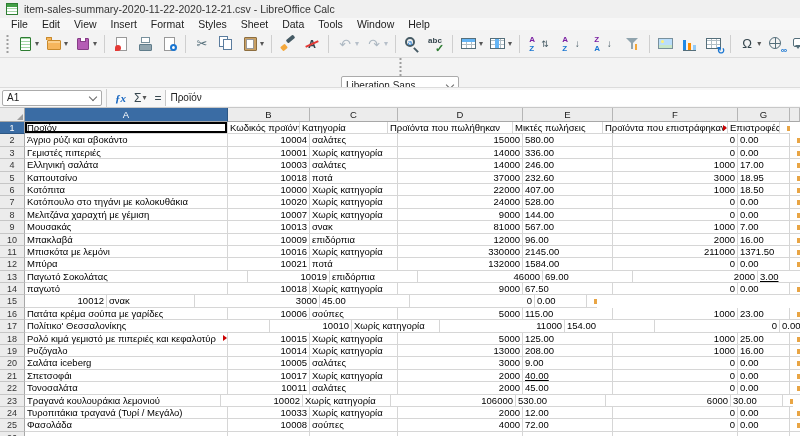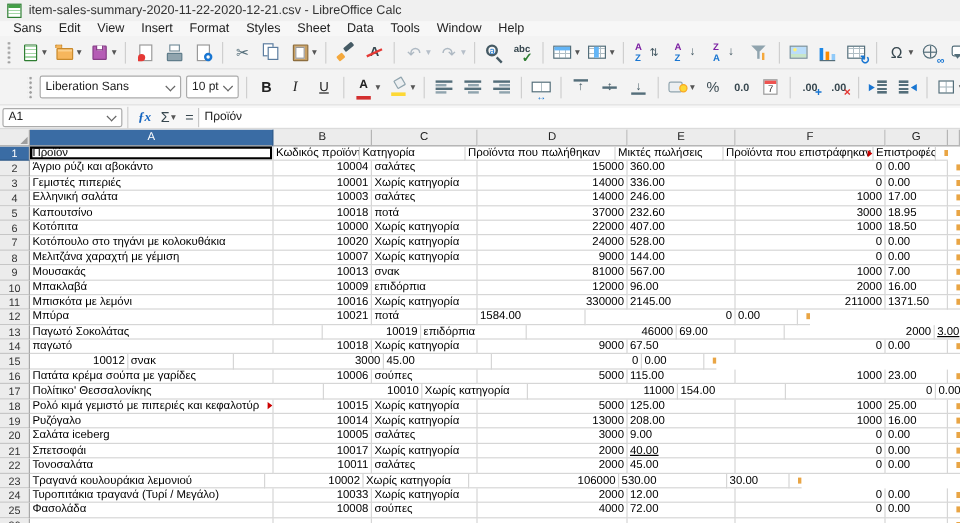--- a/index.html
+++ b/index.html
@@ -11,21 +11,21 @@
      background-image:linear-gradient(#43a047 0 3px,transparent 3px),
        repeating-linear-gradient(0deg,transparent 0 2px,#a5d6a7 2px 3px);}
   .title-text{font-size:10.5px;color:#333;white-space:nowrap;}
   
   .menubar{height:12px;background:#f7f7f7;display:flex;align-items:center;padding-left:4px;}
   .menu-item{font-size:10.5px;line-height:12px;padding:0 7px;color:#222;cursor:default;}
   
   .toolbar{display:flex;align-items:center;background:#f3f3f3;border-bottom:1px solid #dcdcdc;
            box-sizing:border-box;overflow:hidden;white-space:nowrap;}
   .tb-std{height:28px;padding:0 2px;}
-  .tb-fmt{height:30px;padding:0 20px;}
+  .tb-fmt{height:30px;padding:0 20px;flex-direction:column;}
   .grip{width:5px;height:18px;margin:0 3px;flex:none;
         background-image:radial-gradient(circle,#9e9e9e 1px,transparent 1.2px);
         background-size:4px 4px;background-position:center;}
   .tsep{width:1px;height:18px;background:#cfcfcf;margin:0 4px;flex:none;}
   .tbtn{display:flex;align-items:center;height:24px;padding:0 2px;margin:0 1px;border-radius:2px;flex:none;}
   .dd{font-size:8px;color:#555;margin-left:1px;}
   .disabled .dd{color:#b6bfc9;}
   .icn{position:relative;width:18px;height:17px;display:inline-flex;align-items:center;justify-content:center;
        font-size:11px;color:#37474f;flex:none;}
   .icn::before,.icn::after{box-sizing:border-box;}
@@ -190,21 +190,21 @@
 </head>
 <body>
 
 <div id="app">
   <div class="titlebar">
     <span class="calc-icon"></span>
     <span class="title-text">item-sales-summary-2020-11-22-2020-12-21.csv - LibreOffice Calc</span>
   </div>
 
   <div class="menubar" id="menubar">
-      <div class="menu-item">Sans</div>
+      <div class="menu-item">File</div>
       <div class="menu-item">Edit</div>
       <div class="menu-item">View</div>
       <div class="menu-item">Insert</div>
       <div class="menu-item">Format</div>
       <div class="menu-item">Styles</div>
       <div class="menu-item">Sheet</div>
       <div class="menu-item">Data</div>
       <div class="menu-item">Tools</div>
       <div class="menu-item">Window</div>
       <div class="menu-item">Help</div>
@@ -451,21 +451,21 @@
         <div class="cell ovf" style="width: 125px;">Προϊόντα που επιστράφηκαν</div>
         <div class="cell" style="width: 52px;">Επιστροφές</div>
         <div class="cell hcell" style="width: 10px;"><span class="edgechip"></span></div>
       </div>
       <div class="srow">
         <div class="rowhdr">2</div>
         <div class="cell" style="width: 203px;">Άγριο ρύζι και αβοκάντο</div>
         <div class="cell ar" style="width: 82px;">10004</div>
         <div class="cell" style="width: 88px;">σαλάτες</div>
         <div class="cell ar" style="width: 125px;">15000</div>
-        <div class="cell" style="width: 90px;">360.00</div>
+        <div class="cell" style="width: 90px;">580.00</div>
         <div class="cell ar" style="width: 125px;">0</div>
         <div class="cell" style="width: 52px;">0.00</div>
         <div class="cell hcell" style="width: 10px;"><span class="edgechip"></span></div>
       </div>
       <div class="srow">
         <div class="rowhdr">3</div>
         <div class="cell" style="width: 203px;">Γεμιστές πιπεριές</div>
         <div class="cell ar" style="width: 82px;">10001</div>
         <div class="cell" style="width: 88px;">Χωρίς κατηγορία</div>
         <div class="cell ar" style="width: 125px;">14000</div>
@@ -560,28 +560,29 @@
         <div class="cell" style="width: 90px;">2145.00</div>
         <div class="cell ar" style="width: 125px;">211000</div>
         <div class="cell" style="width: 52px;">1371.50</div>
         <div class="cell hcell" style="width: 10px;"><span class="edgechip"></span></div>
       </div>
       <div class="srow">
         <div class="rowhdr">12</div>
         <div class="cell" style="width: 203px;">Μπύρα</div>
         <div class="cell ar" style="width: 82px;">10021</div>
         <div class="cell" style="width: 88px;">ποτά</div>
+        <div class="cell ar" style="width: 125px;">132000</div>
         <div class="cell" style="width: 90px;">1584.00</div>
         <div class="cell ar" style="width: 125px;">0</div>
         <div class="cell" style="width: 52px;">0.00</div>
         <div class="cell hcell" style="width: 10px;"><span class="edgechip"></span></div>
       </div>
       <div class="srow">
         <div class="rowhdr">13</div>
-        <div class="cell" style="width: 244px;">Παγωτό Σοκολάτας</div>
+        <div class="cell" style="width: 223px;">Παγωτό Σοκολάτας</div>
         <div class="cell ar" style="width: 82px;">10019</div>
         <div class="cell" style="width: 88px;">επιδόρπια</div>
         <div class="cell ar" style="width: 125px;">46000</div>
         <div class="cell" style="width: 90px;">69.00</div>
         <div class="cell ar" style="width: 125px;">2000</div>
         <div class="cell" style="width: 52px; text-decoration: underline;">3.00</div>
         <div class="cell hcell" style="width: 10px;"><span class="edgechip"></span></div>
       </div>
       <div class="srow">
         <div class="rowhdr">14</div>
@@ -681,20 +682,21 @@
         <div class="cell" style="width: 52px;">0.00</div>
         <div class="cell hcell" style="width: 10px;"><span class="edgechip"></span></div>
       </div>
       <div class="srow">
         <div class="rowhdr">23</div>
         <div class="cell" style="width: 196px;">Τραγανά κουλουράκια λεμονιού</div>
         <div class="cell ar" style="width: 82px;">10002</div>
         <div class="cell" style="width: 88px;">Χωρίς κατηγορία</div>
         <div class="cell ar" style="width: 125px;">106000</div>
         <div class="cell" style="width: 90px;">530.00</div>
+        <div class="cell ar" style="width: 125px;">6000</div>
         <div class="cell" style="width: 52px;">30.00</div>
         <div class="cell hcell" style="width: 10px;"><span class="edgechip"></span></div>
       </div>
       <div class="srow">
         <div class="rowhdr">24</div>
         <div class="cell" style="width: 203px;">Τυροπιτάκια τραγανά (Τυρί / Μεγάλο)</div>
         <div class="cell ar" style="width: 82px;">10033</div>
         <div class="cell" style="width: 88px;">Χωρίς κατηγορία</div>
         <div class="cell ar" style="width: 125px;">2000</div>
         <div class="cell" style="width: 90px;">12.00</div>

